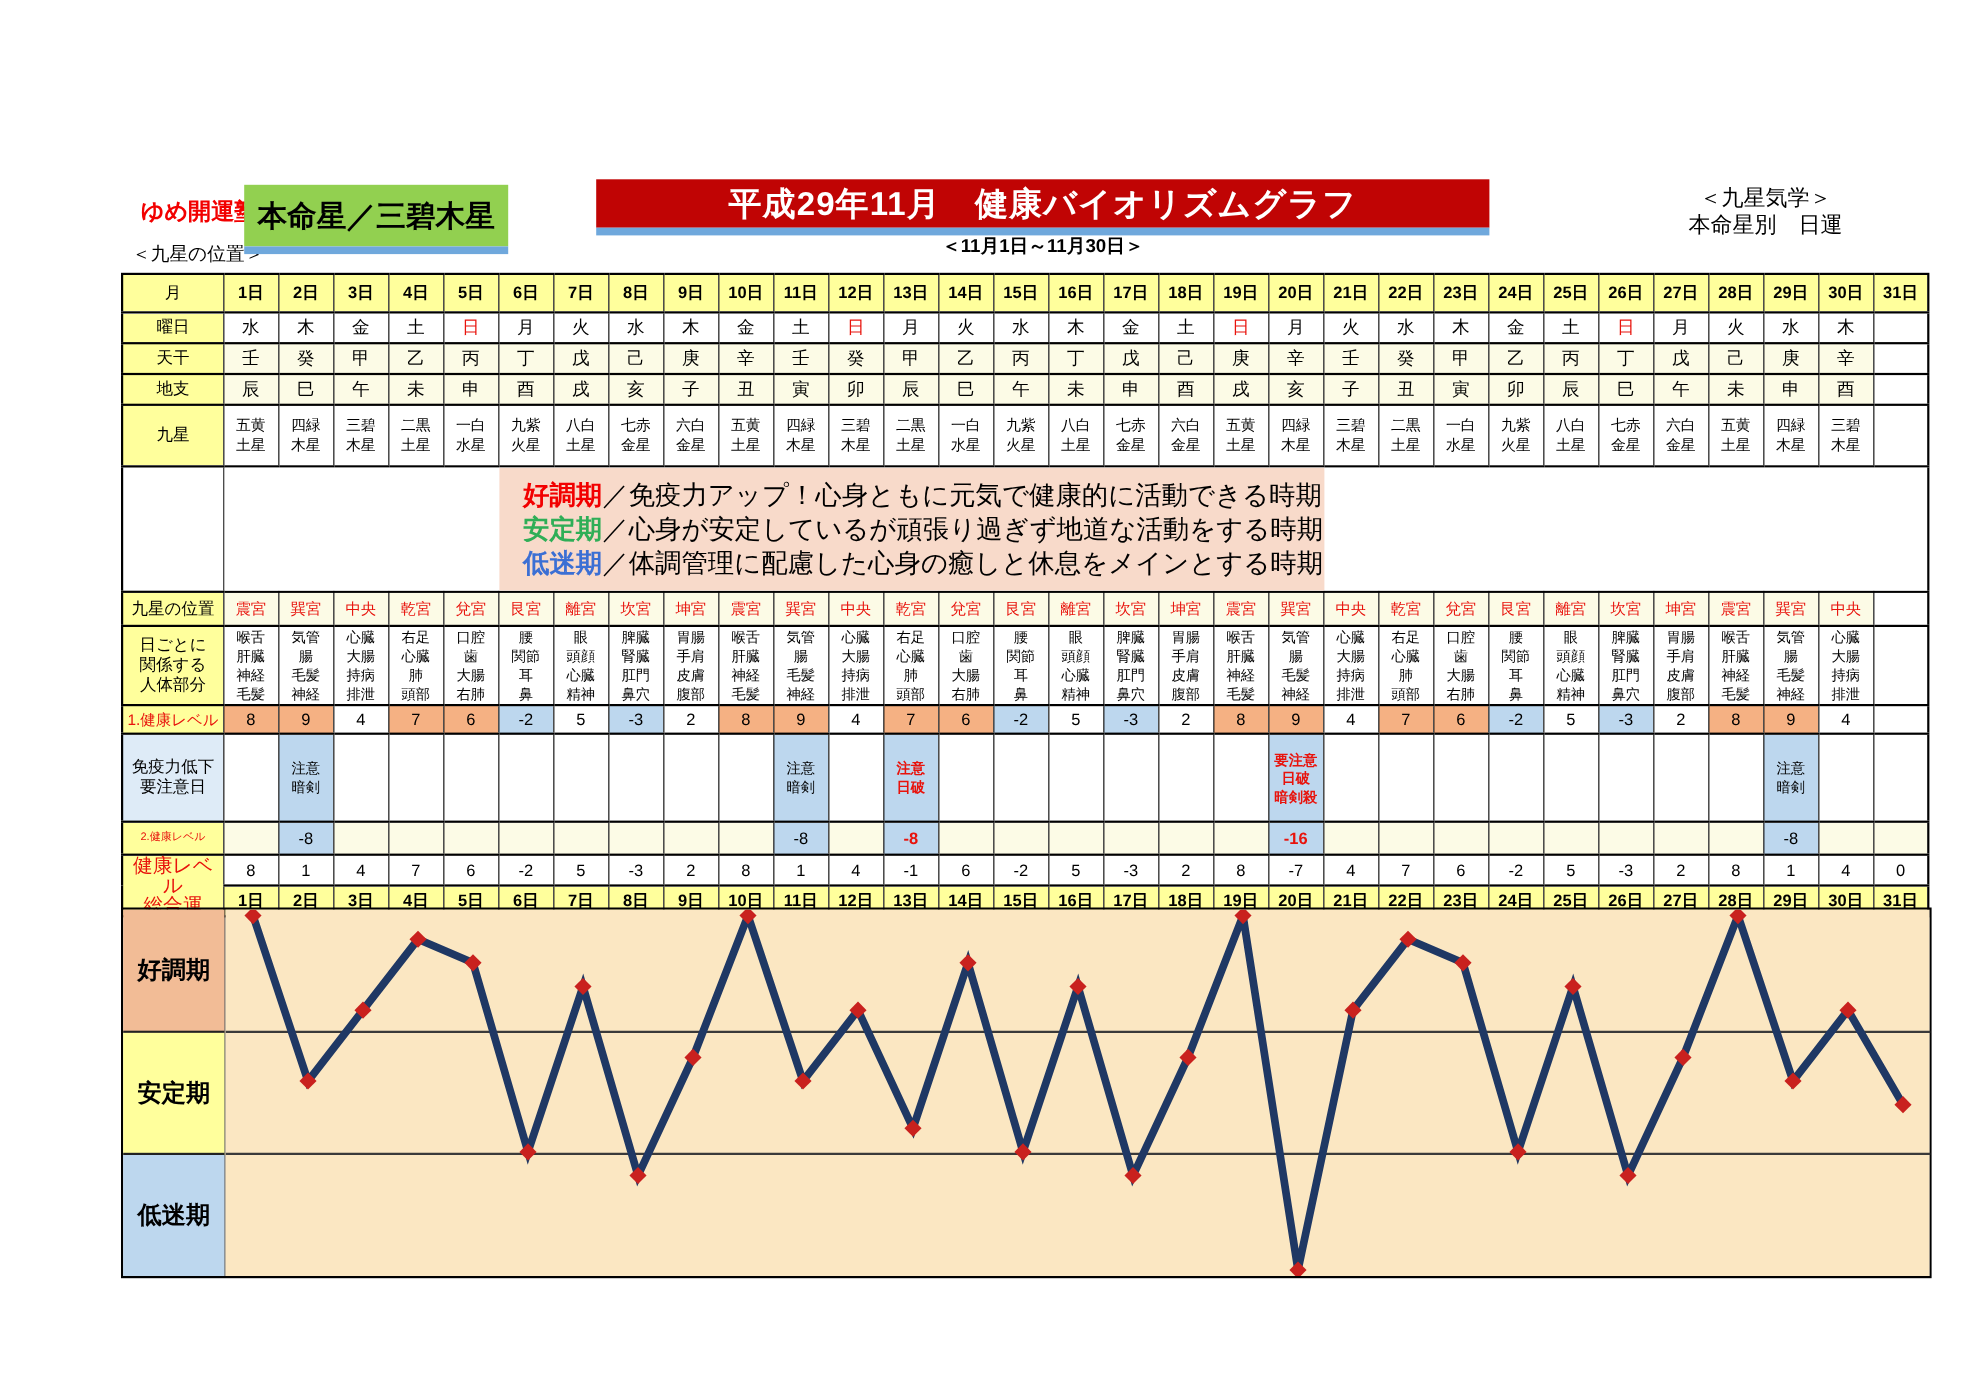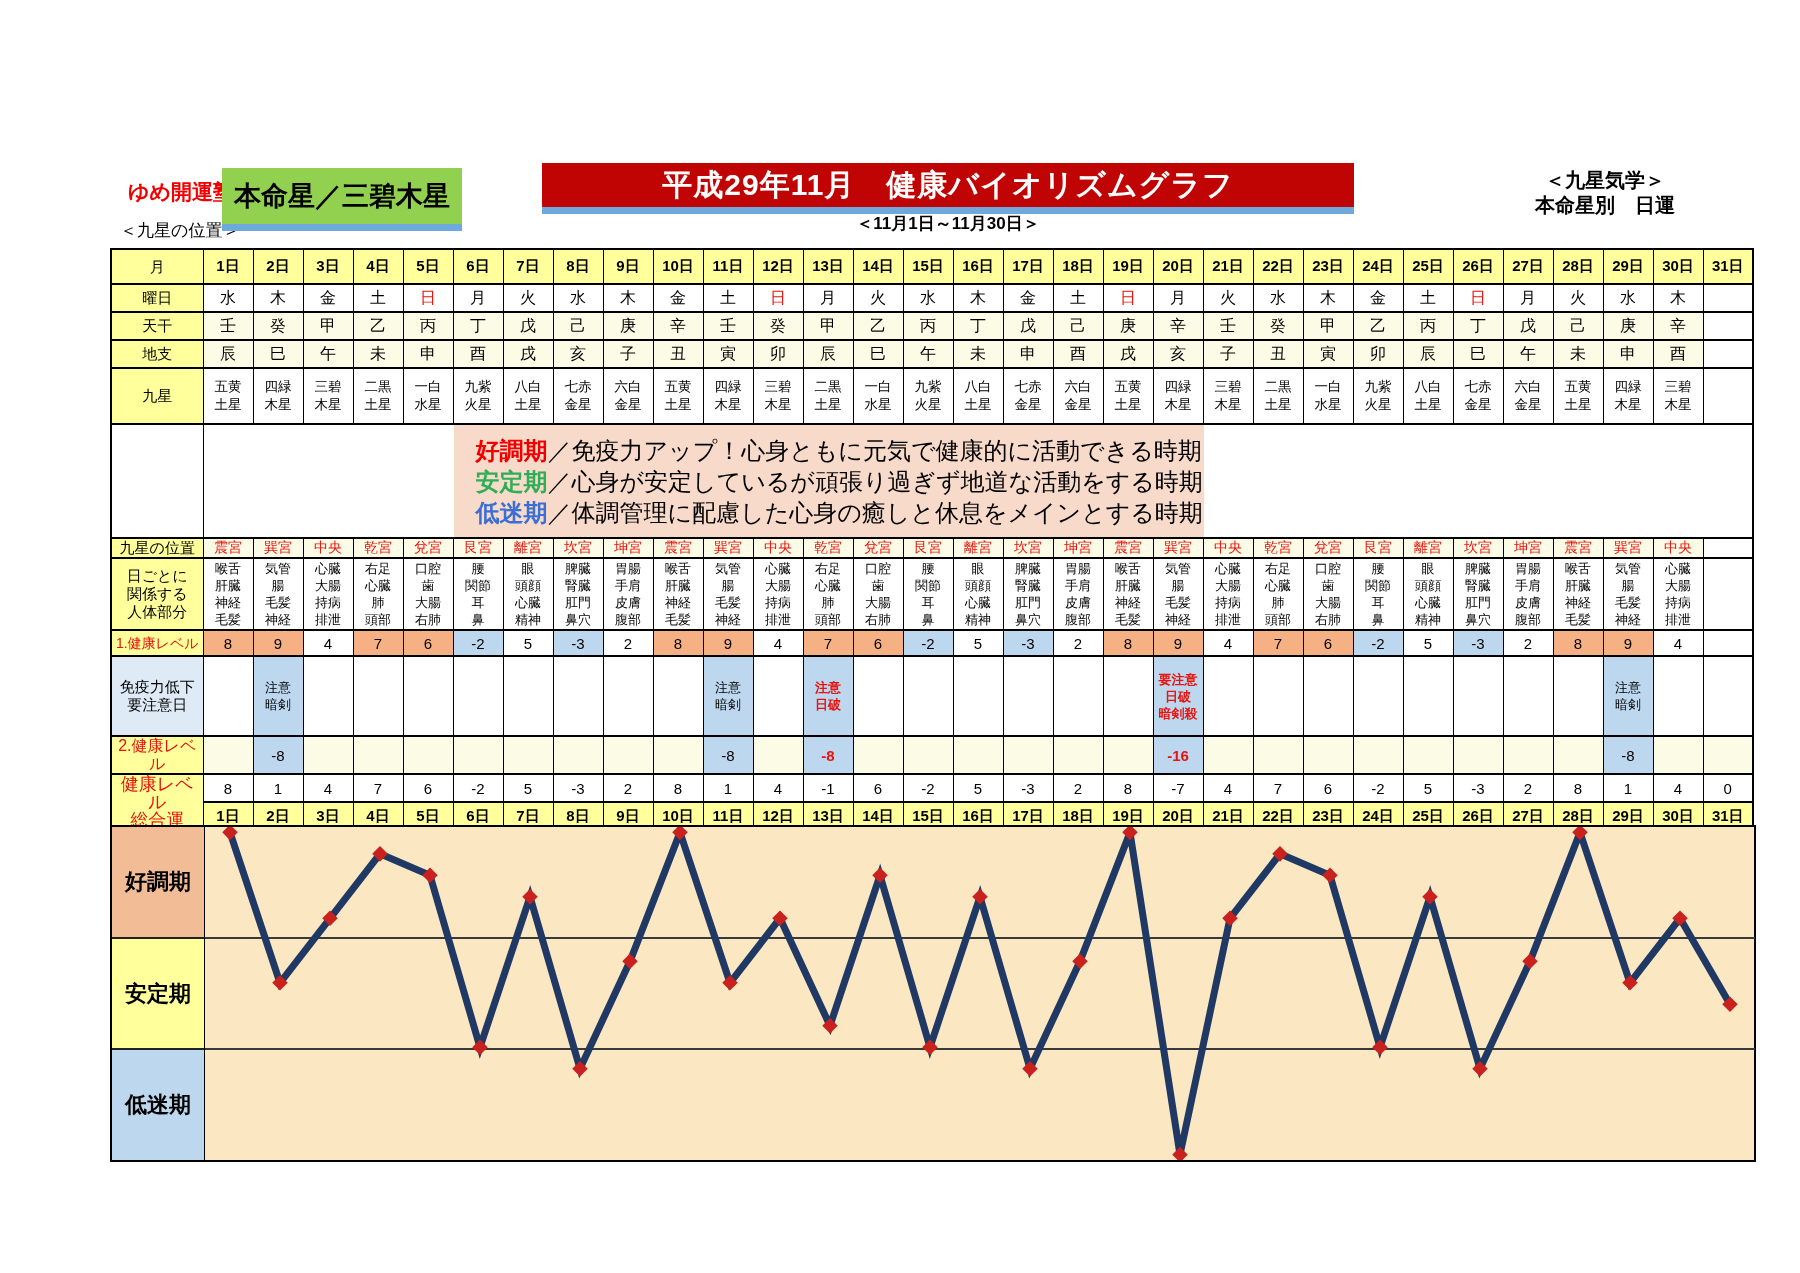--- a/index.html
+++ b/index.html
@@ -11,41 +11,41 @@
   #author{left:120px;top:219px;font-size:17px;}
   #honmei{left:222px;top:168px;width:240px;height:56px;background:#92D050;
           display:flex;align-items:center;justify-content:center;
           font-size:27px;font-weight:bold;}
   #honmei-bar{left:222px;top:224px;width:240px;height:7px;background:#6FA8DC;}
   #banner{left:542px;top:163px;width:812px;height:44px;background:#C00404;
           display:flex;align-items:center;justify-content:center;
           color:#fff;font-size:30px;font-weight:bold;letter-spacing:1px;}
   #banner-bar{left:542px;top:207px;width:812px;height:7px;background:#6FA8DC;}
   #subtitle{left:542px;top:212px;width:812px;text-align:center;font-size:17px;font-weight:bold;}
-  #school{left:1505px;top:168px;width:200px;text-align:center;font-size:20px;line-height:25px;font-weight:bold;}
+  #school{left:1505px;top:168px;width:200px;text-align:center;font-size:20px;line-height:25px;}
   
   table{border-collapse:collapse;table-layout:fixed;}
   #main-table{position:absolute;left:110px;top:248px;width:1642px;border:2px solid #000;}
   td,th{border:1px solid #000;border-top-width:2px;border-bottom-width:2px;
         text-align:center;vertical-align:middle;padding:0;overflow:hidden;
         font-size:16px;font-weight:normal;}
   .yel{background:#FFFF9C;}
   .cream{background:#FCFBE6;}
   .salmon{background:#F5B183;}
   .bluec{background:#BDD7EE;}
   .labblue{background:#DEEBF7;}
   .b{font-weight:bold;}
   .redtx{color:#E8130C;}
   .sm{font-size:13px;line-height:17px;}
   .star{font-size:13.5px;line-height:18px;margin-top:41px;}
   tr.r-date{height:35px;}  tr.r-date td{font-size:15px;}
   tr.r-youbi{height:28px;} tr.r-stem{height:28px;} tr.r-branch{height:28px;}
   tr.r-star{height:56px;}
   tr.r-legend{height:112px;}
-  tr.r-pos{height:20px;} tr.r-pos td{font-size:14px;}
+  tr.r-pos{height:31px;} tr.r-pos td{font-size:14px;}
   tr.r-body{height:72px;}
   tr.r-l1{height:26px;margin-left:20px;} tr.r-l1 td{font-size:15px;}
   tr.r-warn{height:80px;}
   tr.r-l2{height:30px;} tr.r-l2 td{font-size:15px;}
   tr.r-total{height:25px;} tr.r-total td{font-size:15px;}
   tr.r-date2{height:25px;} tr.r-date2 td{font-size:15px;}
   th.lab{font-size:15px;line-height:18px;}
   
   .legend-holder{position:relative;height:112px;background:#fff;}
   .legend-box{position:absolute;left:250px;top:0;width:750px;height:112px;background:#F8DACA;
@@ -426,21 +426,21 @@
         <td class="sm "></td>
         <td class="sm "></td>
         <td class="sm "></td>
         <td class="sm "></td>
         <td class="sm "></td>
         <td class="sm bluec ">注意<br>暗剣</td>
         <td class="sm "></td>
         <td class="sm "></td>
       </tr>
   <tr class="r-l2" id="tr-l2">
-    <th class="lab yel redtx" style="font-size:16px">2.健康レベル</th>
+    <th class="lab yel redtx" style="font-size:10px">2.健康レベル</th>
         <td class="cream "></td>
         <td class="bluec ">-8</td>
         <td class="cream "></td>
         <td class="cream "></td>
         <td class="cream "></td>
         <td class="cream "></td>
         <td class="cream "></td>
         <td class="cream "></td>
         <td class="cream "></td>
         <td class="cream "></td>

